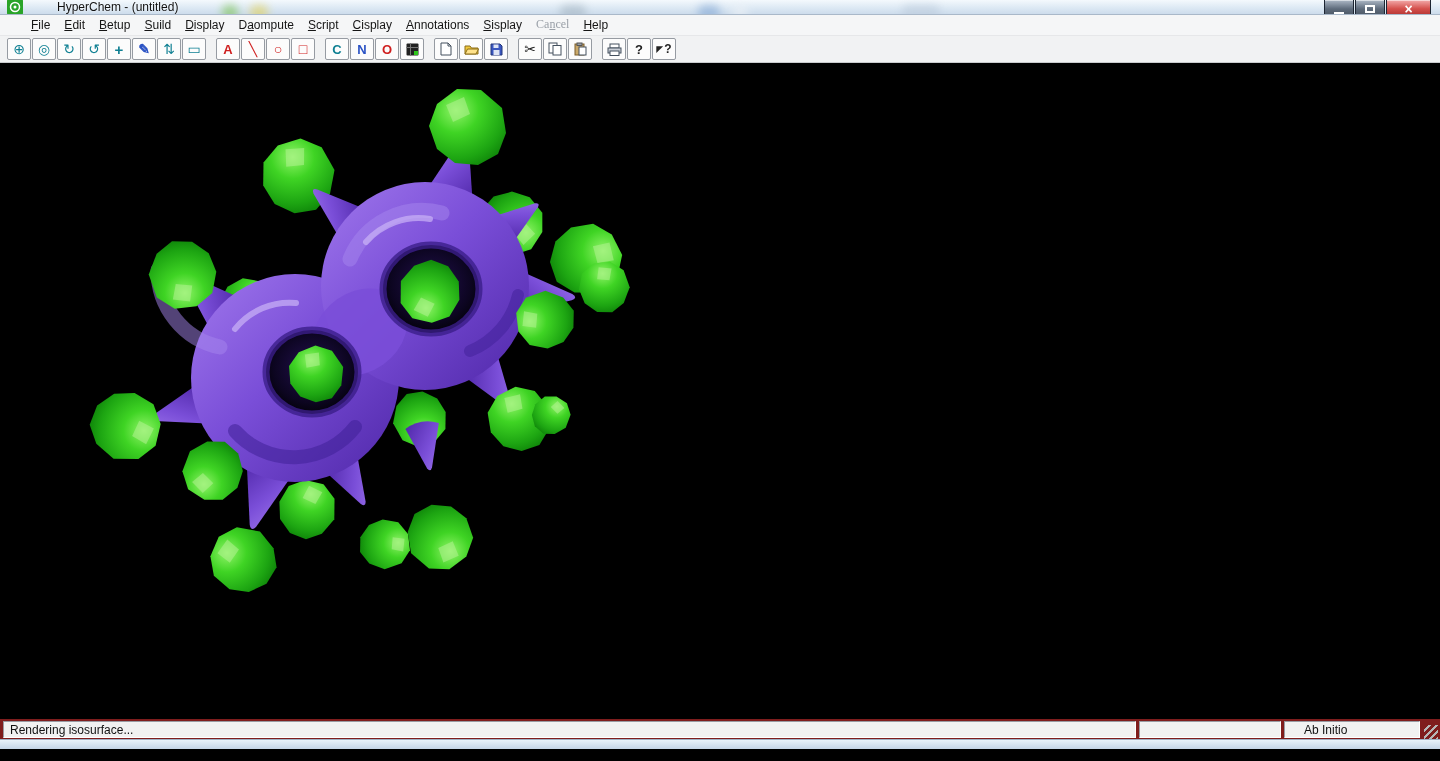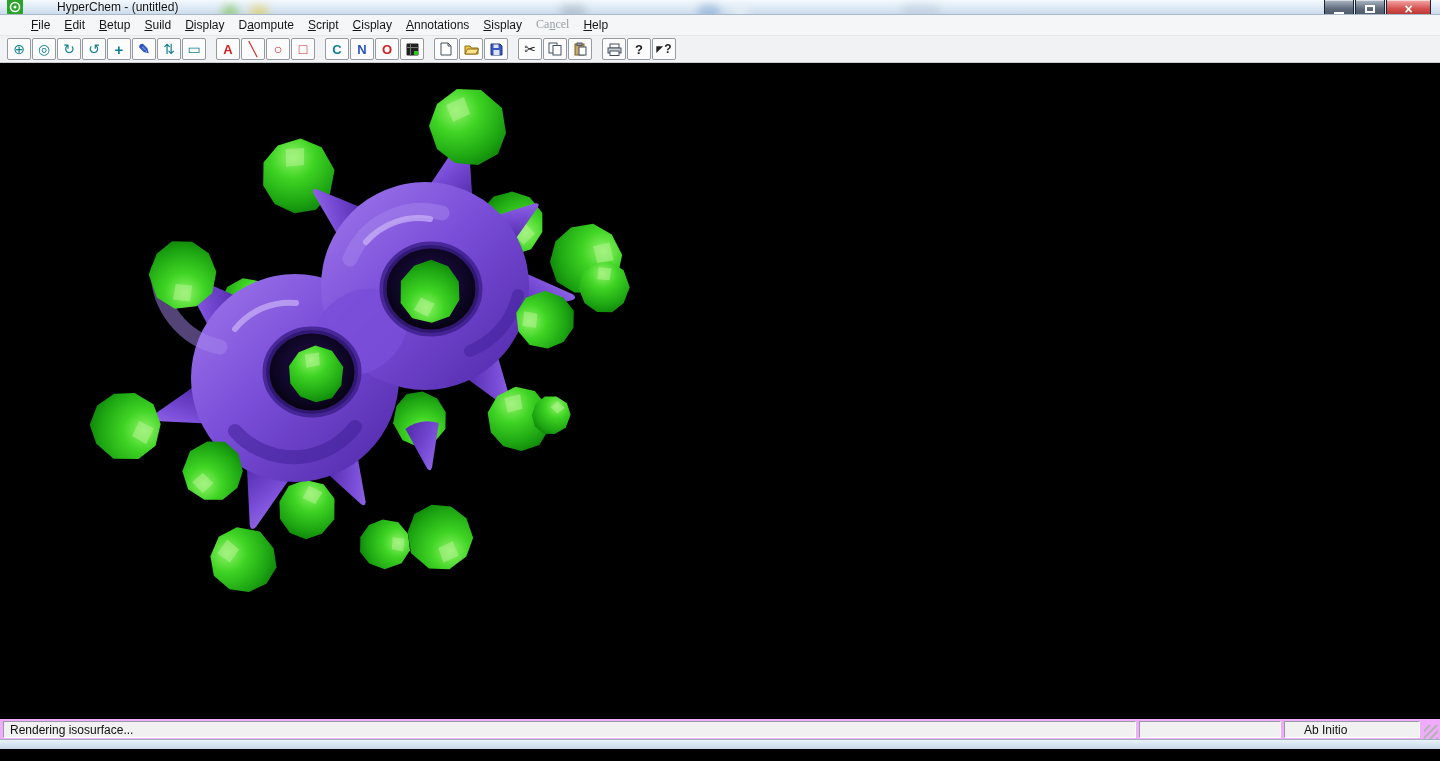--- a/index.html
+++ b/index.html
@@ -44,21 +44,21 @@
   .ic.letter { font-size:13px; font-weight:bold; }
   .ctxh { display:flex; align-items:center; gap:1px; }
   .ctxh .arrow { font-size:9px; color:#222; }
   .ctxh .q { font-size:12px; font-weight:bold; color:#222; }
 
   
   .canvas { height:656px; position:relative; background:#000; overflow:hidden; }
   .canvas svg { position:absolute; left:0; top:0; }
 
   
-  .statusbar { height:20px; background:#f0abfc; display:flex; align-items:center; padding:1px 2px 0 3px; gap:3px;
+  .statusbar { height:20px; background:#7f1d1d; display:flex; align-items:center; padding:1px 2px 0 3px; gap:3px;
     font-size:12px; color:#111; }
   .panel { height:17px; border:1px solid; border-color:#989ba3 #ffffff #ffffff #989ba3; background:#f1f1f1;
     display:flex; align-items:center; padding:0 6px; overflow:hidden; white-space:nowrap; }
   .panel.left { flex:1; }
   .panel.mid { width:142px; }
   .panel.right { width:136px;padding-left:19px; }
   .grip { width:14px; height:14px; margin-left:1px; align-self:flex-end;
     background:repeating-linear-gradient(135deg, transparent 0 3px, #b5b5b5 3px 5px); }
 
   

